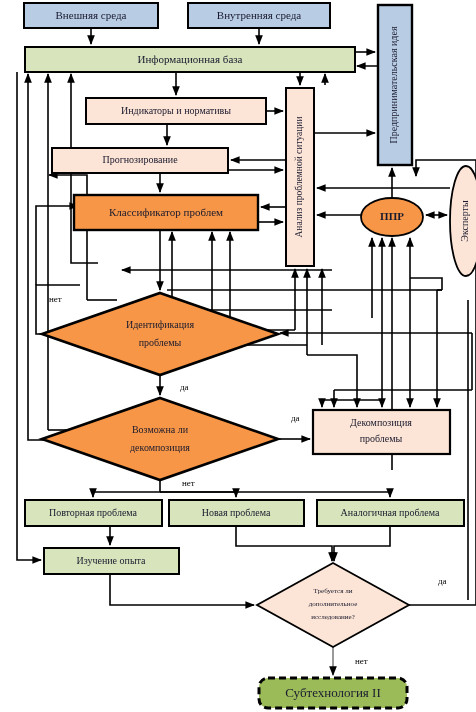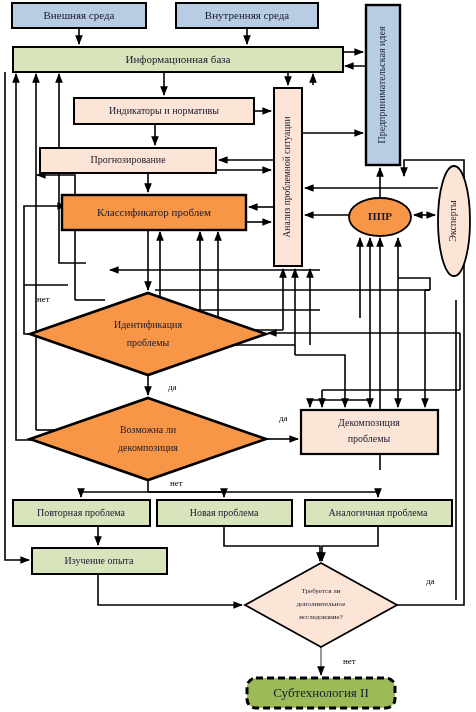--- a/index.html
+++ b/index.html
@@ -1,18 +1,18 @@
 <!DOCTYPE html>
 <html><head>
 <meta charset="utf-8">
 <style>
   html,body{margin:0;padding:0;background:#ffffff;}
   body{width:476px;height:712px;overflow:hidden;
        font-family:"Liberation Serif",serif;}
-  #diagram{position:relative;width:394px;height:712px;}
+  #diagram{position:relative;width:394px;height:712px;padding-left:12px;}
   svg{display:block;}
   .nodeLabel{font-family:"Liberation Serif",serif;fill:#1a1a2e;text-anchor:middle;dominant-baseline:middle;}
   .edgeLabel{font-family:"Liberation Serif",serif;fill:#000;font-size:9px;text-anchor:start;dominant-baseline:middle;}
 </style>
 </head>
 <body>
 
 <div id="diagram">
 <svg width="476" height="712" viewBox="0 0 476 712" xmlns="http://www.w3.org/2000/svg">
 

